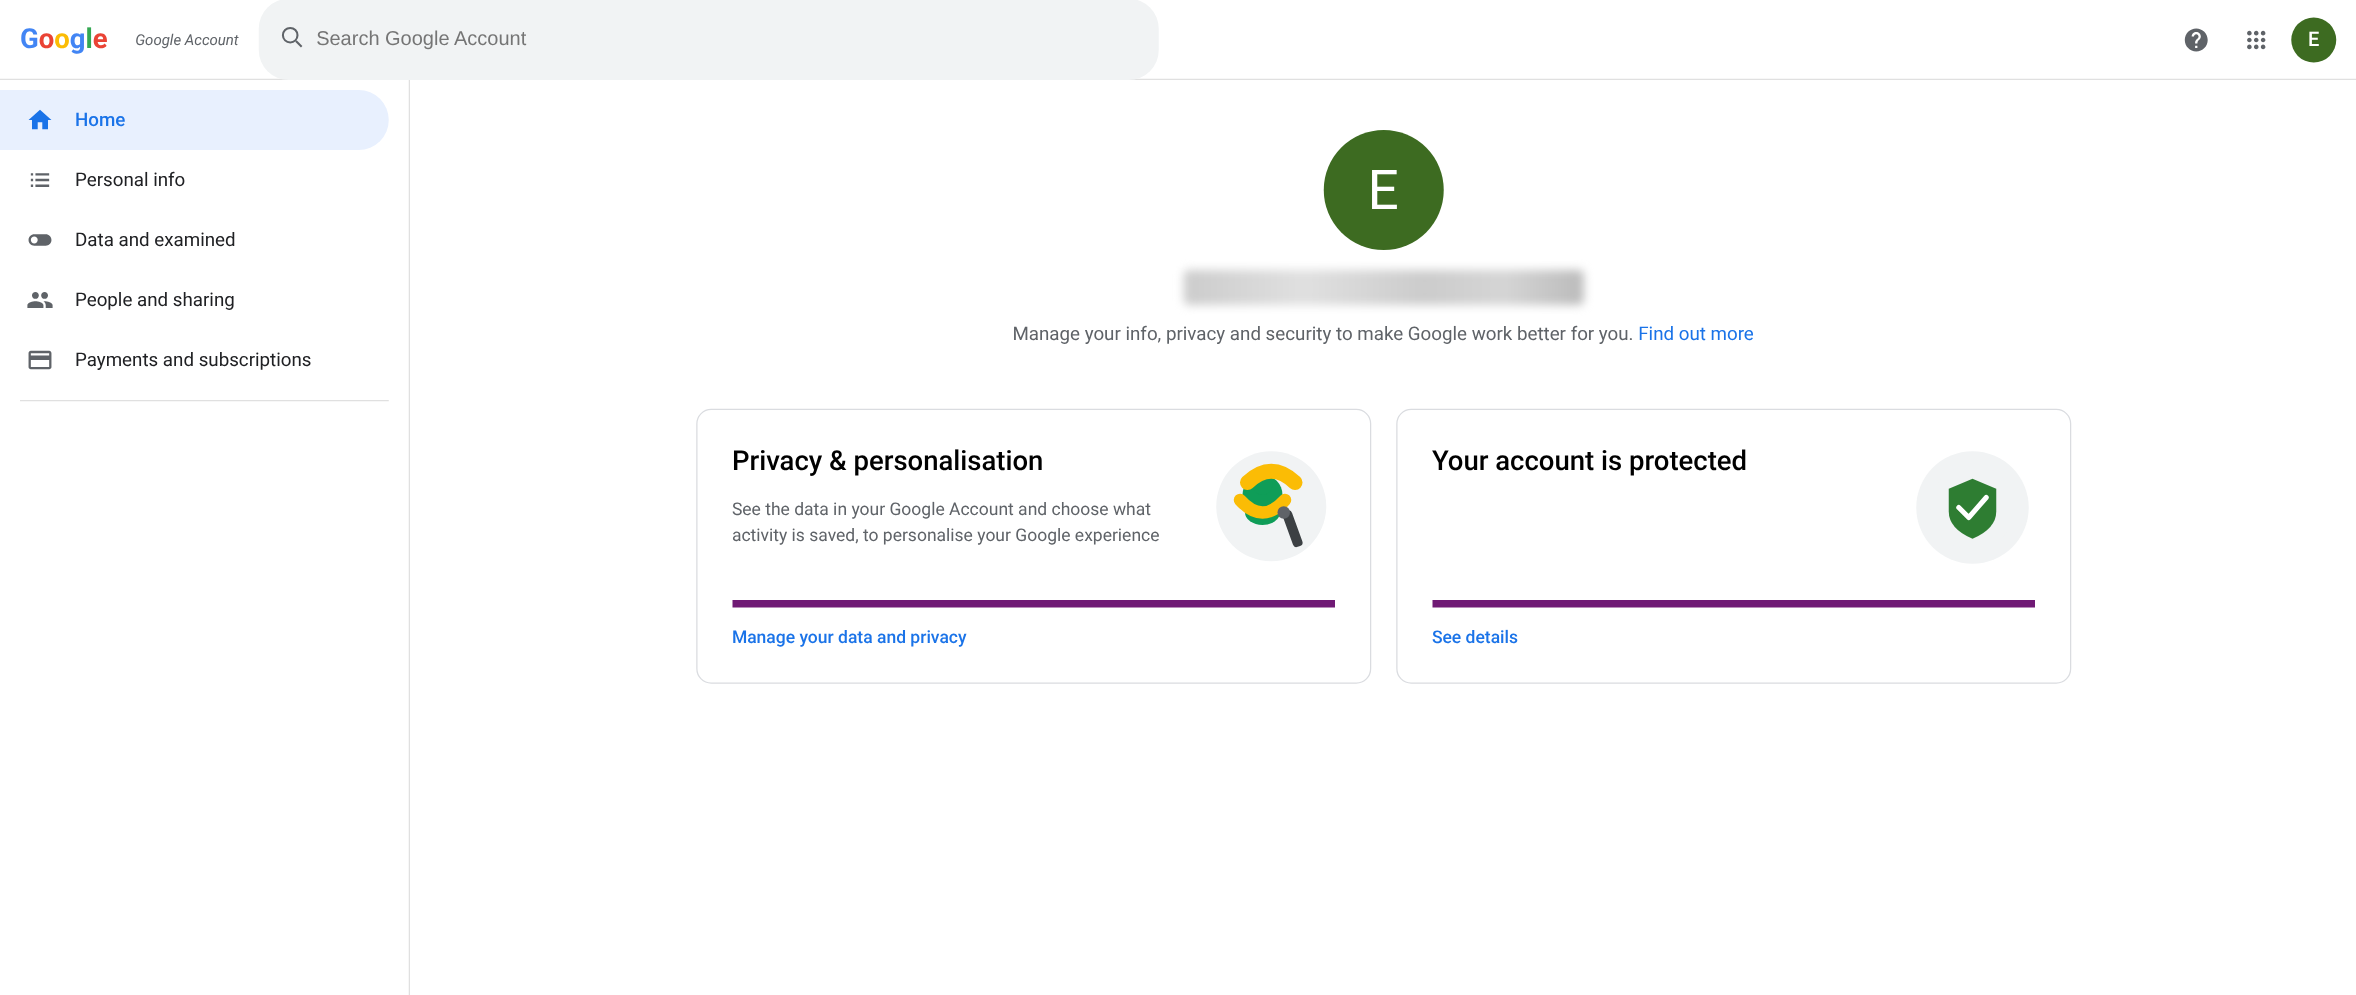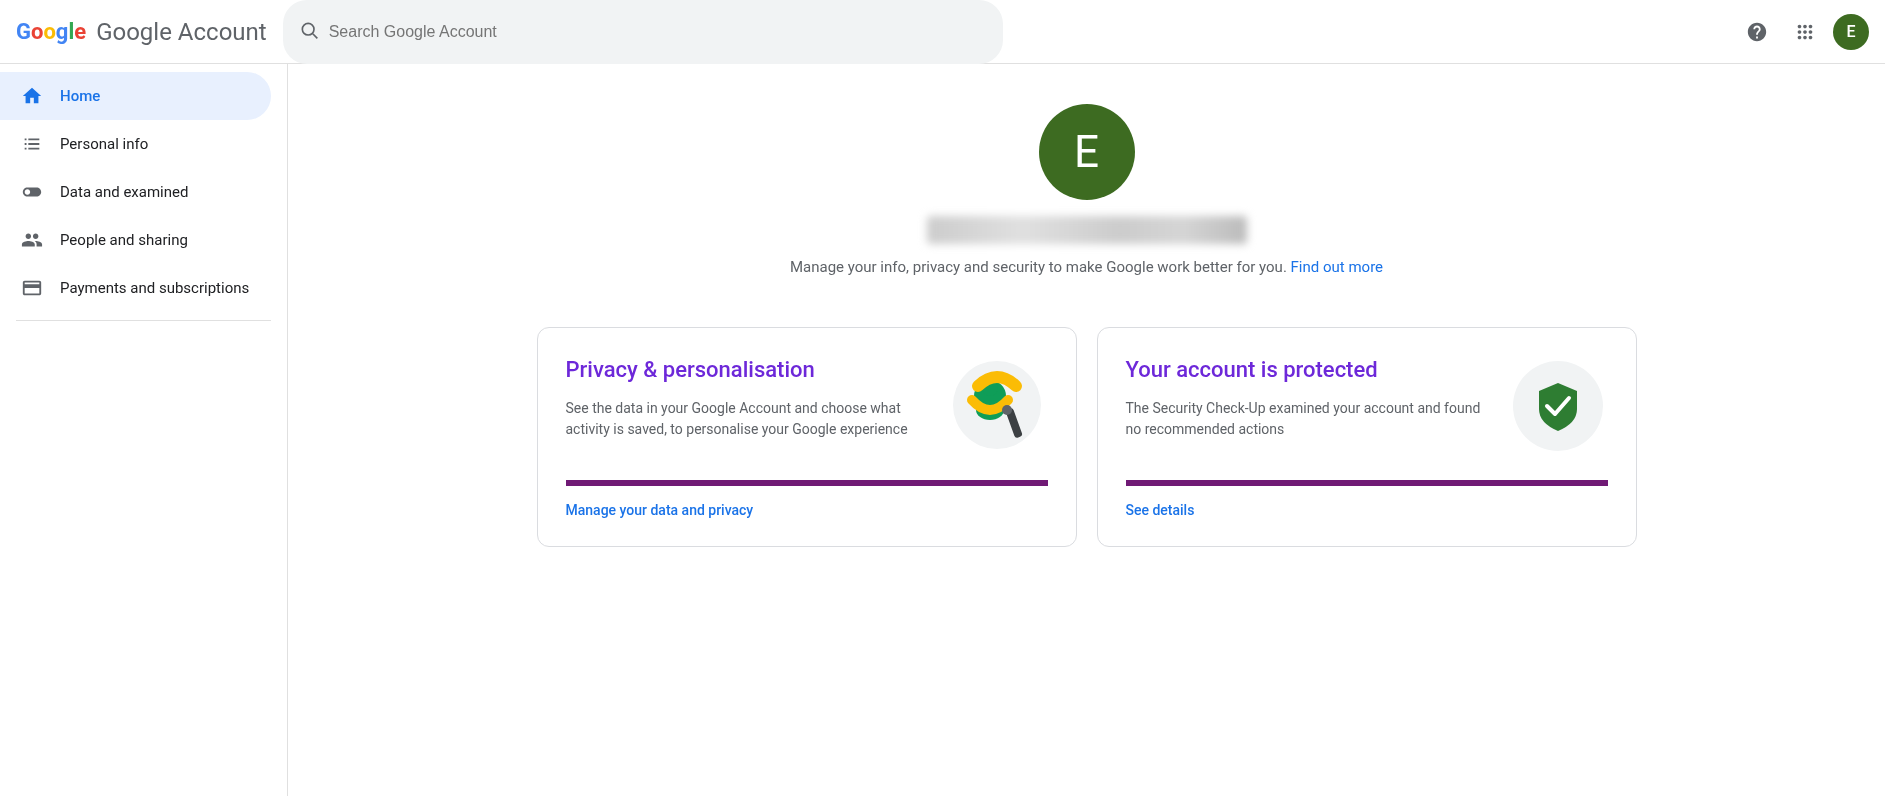--- a/index.html
+++ b/index.html
@@ -76,21 +76,21 @@
     }
 
     
     .layout {
       display: flex;
       height: calc(796px - 64px);
     }
 
     
     .sidebar {
-      width: 288px;
+      width: 328px;
       min-width: 280px;
       padding: 8px 0;
       border-right: 1px solid #e0e0e0;
       overflow-y: auto;
     }
     .nav-item {
       display: flex;
       align-items: center;
       padding: 12px 20px;
       gap: 16px;
@@ -179,21 +179,21 @@
     .card-content {
       display: flex;
       justify-content: space-between;
       align-items: flex-start;
       flex: 1;
     }
     .card-text { flex: 1; }
     .card-title {
       font-size: 22px;
       font-weight: 500;
-      color: #6d28d9;
+      color: #000000;
       margin-bottom: 14px;
       line-height: 1.3;
     }
     .card-desc {
       font-size: 14px;
       color: #5f6368;
       line-height: 1.5;
     }
     .card-image {
       width: 100px;
@@ -241,21 +241,21 @@
     <div class="google-logo">
       <span class="google-multicolor">
         <span class="g-blue" style="font-size:22px;font-weight:700;">G</span>
           <span class="g-red" style="font-size:22px;font-weight:700;">o</span>
           <span class="g-yellow" style="font-size:22px;font-weight:700;">o</span>
           <span class="g-blue" style="font-size:22px;font-weight:700;">g</span>
           <span class="g-green" style="font-size:22px;font-weight:700;">l</span>
           <span class="g-red" style="font-size:22px;font-weight:700;">e</span>
       </span>
     </div>
-    <span class="logo-text" style="font-size:24px;color:#5f6368;margin-left:4px;">Google Account</span>
+    <span class="logo-text" style="font-size:12px;color:#5f6368;margin-left:16px;font-style:italic;">Google Account</span>
   </div>
 
   <div class="search-bar">
     <span class="search-icon">
       <svg width="20" height="20" viewBox="0 0 24 24" fill="none" stroke="#5f6368" stroke-width="2">
         <circle cx="11" cy="11" r="7"></circle>
           <line x1="16.5" y1="16.5" x2="22" y2="22"></line>
       </svg>
     </span>
     <input class="search-input" type="text" placeholder="Search Google Account" style="">
@@ -368,21 +368,20 @@
             </svg>
           </div>
         </div>
         <a class="card-link" href="#">Manage your data and privacy</a>
       </div>
 
       <div class="card">
         <div class="card-content">
           <div class="card-text">
             <div class="card-title">Your account is protected</div>
-            <div class="card-desc">The Security Check-Up examined your account and found no recommended actions</div>
           </div>
           <div class="card-image">
 
             <div class="shield-container">
               <svg width="70" height="70" viewBox="0 0 70 70">
                 <circle cx="35" cy="35" r="34" fill="#f1f3f4"></circle>
 
                 <path d="M35 12 L54 20 L54 38 Q54 52 35 60 Q16 52 16 38 L16 20 Z" fill="#2e7d32"></path>
 
                 <polyline points="24,35 32,43 46,27" fill="none" stroke="white" stroke-width="4" stroke-linecap="round" stroke-linejoin="round"></polyline>

